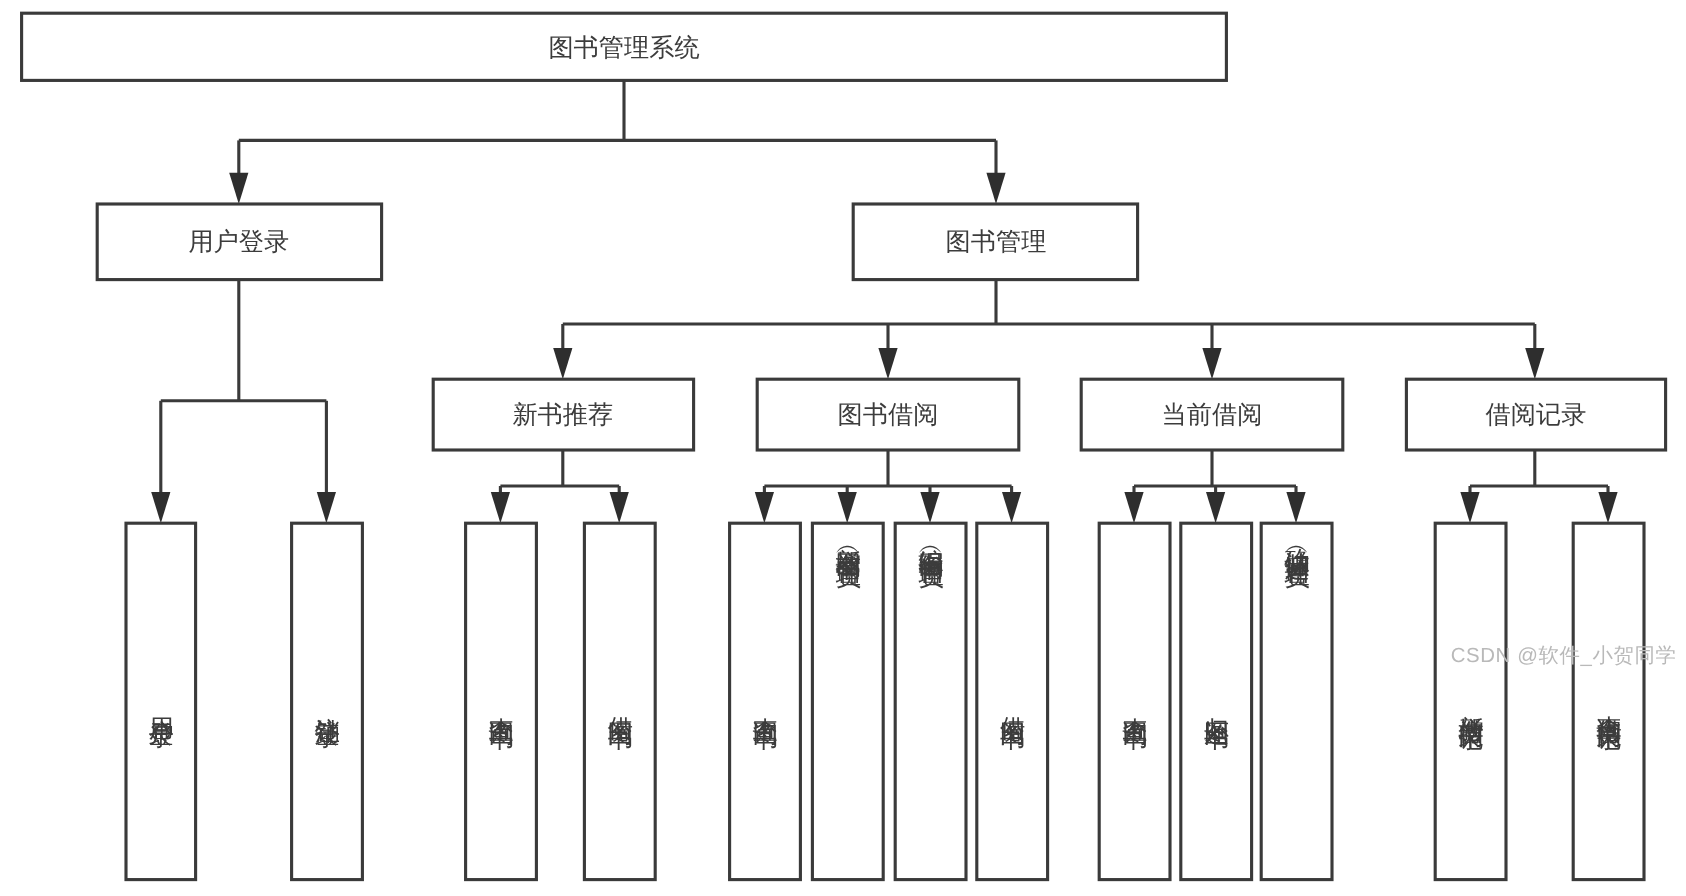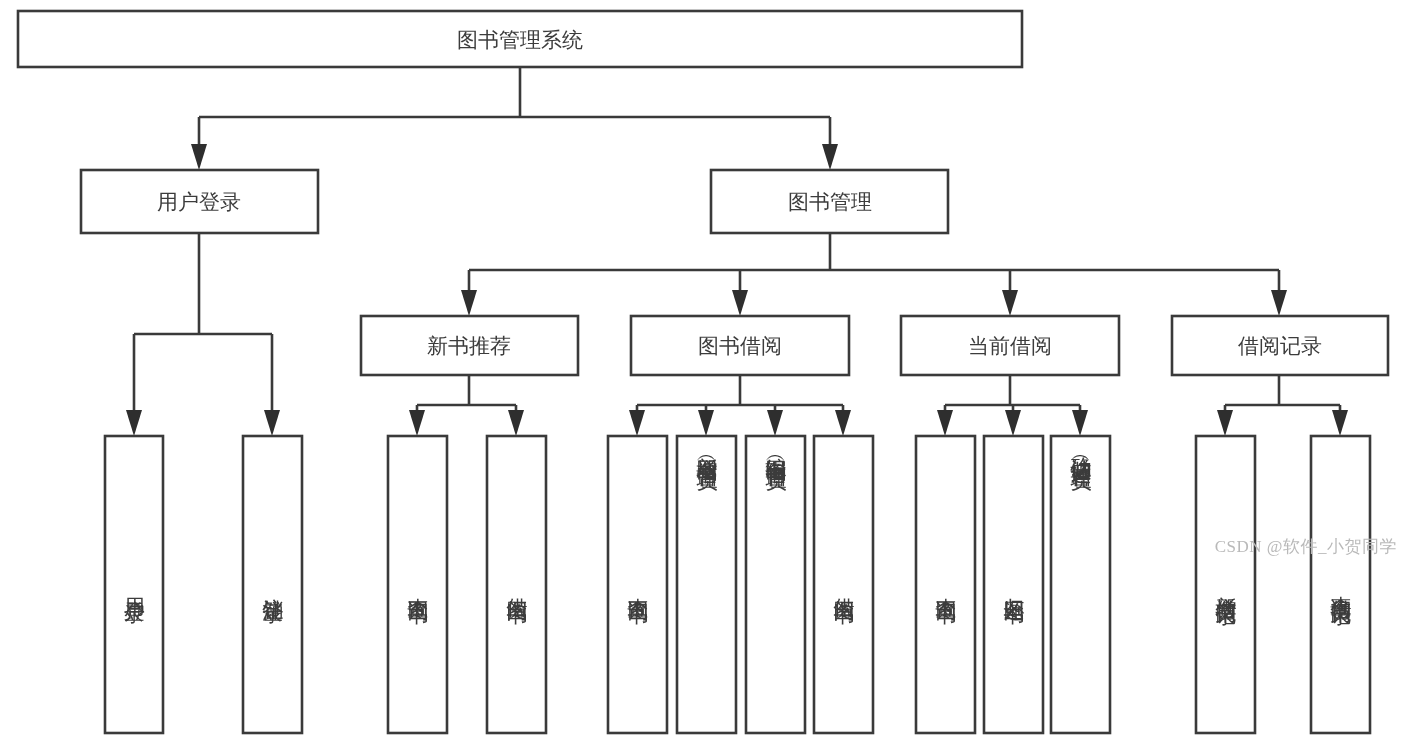--- a/index.html
+++ b/index.html
@@ -61,21 +61,21 @@
     letter-spacing: 2px;
     text-align: center;
     white-space: nowrap;
     pointer-events: none;
     user-select: none;
   }
   .watermark {
     position: absolute;
     right: 8px;
     bottom: 6px;
-    font-family: Liberation Serif, serif;
+    font-family: Liberation Sans, sans-serif;
     font-size: 17px;
     color: #b9b9b9;
     letter-spacing: 0.5px;
     white-space: nowrap;
   }
 </style>
 </head>
 <body>
 
 <div id="diagram-root">

